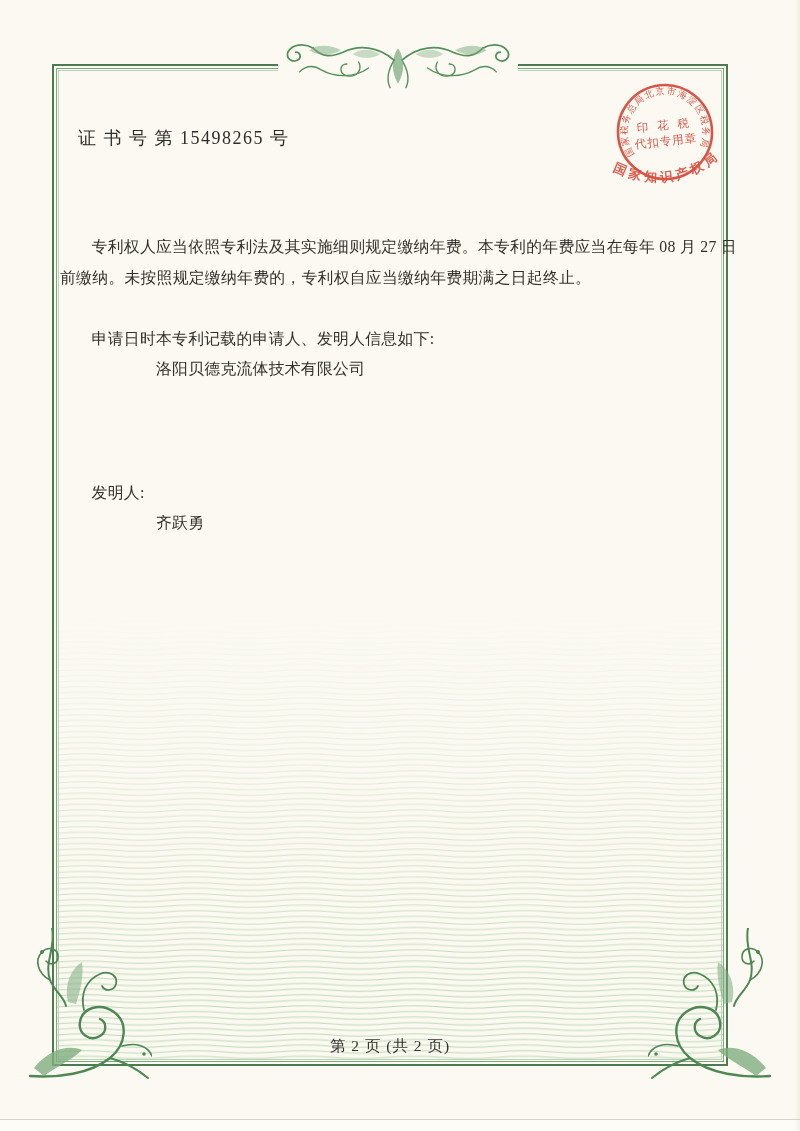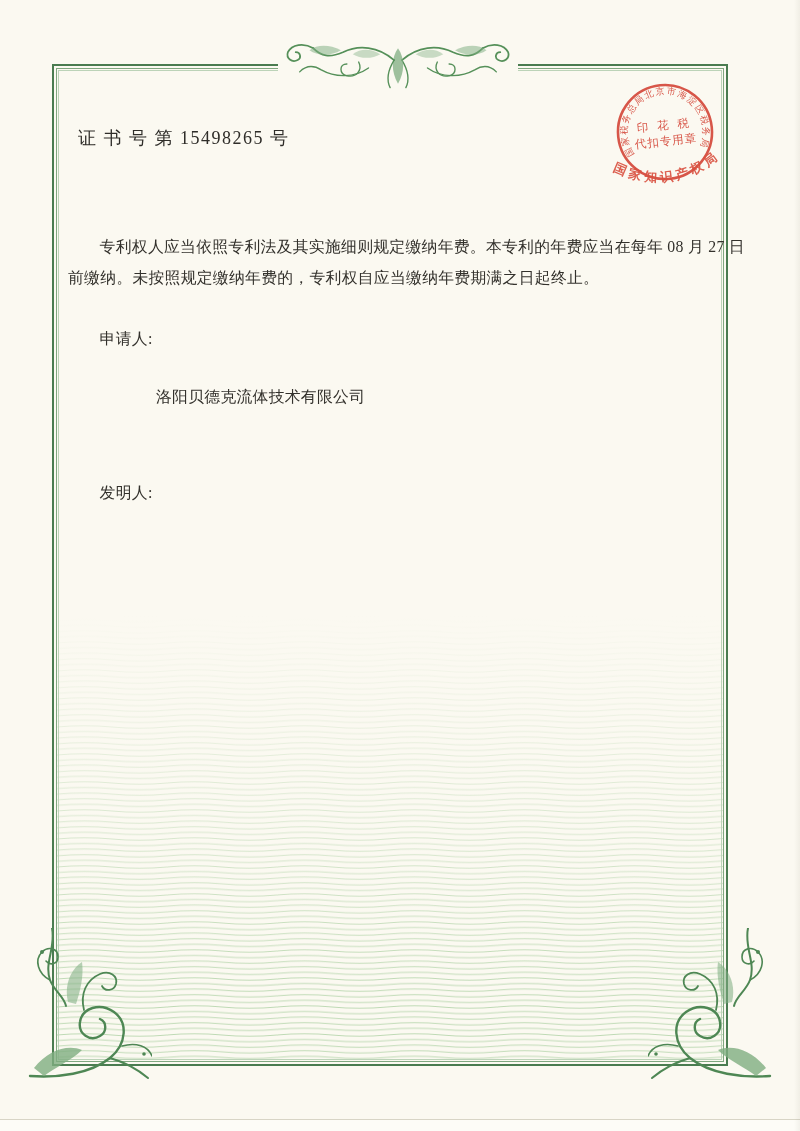--- a/index.html
+++ b/index.html
@@ -17,25 +17,25 @@
              border:1px solid #7fa77f;}
   .frame-inner{position:absolute;left:1px;top:1px;right:1px;bottom:1px;
                border:1px solid #bcd3b8;}
   .guilloche{position:absolute;left:57px;top:69px;width:666px;height:992px;pointer-events:none;}
   .garland-patch{position:absolute;left:278px;top:52px;width:240px;height:30px;background:#fbf9f1;}
   .ornament{position:absolute;pointer-events:none;}
   
   .cert-no{position:absolute;left:78px;top:126px;font-size:18px;letter-spacing:1.5px;color:#2f2d29;text-align:center;}
   .para{position:absolute;left:60px;width:684px;font-size:15.8px;line-height:31px;
         letter-spacing:0.3px;color:#33312c;}
-  .indent{text-indent:2em;padding-left:8px;}
+  .indent{text-indent:2em;}
   .annuity{top:231px;}
   .infoblock{top:324px;line-height:29.5px;}
   .inventorblock{top:478px;line-height:29.5px;}
-  .name-line{margin-left:96px;margin-top:28px;}
+  .name-line{margin-left:96px;}
   .footer{position:absolute;left:52px;top:1036px;width:676px;text-align:center;
           font-size:15.5px;letter-spacing:1px;color:#33312c;}
   .seal-wrap{position:absolute;left:595px;top:72px;width:150px;height:130px;}
   .mirror{transform:scaleX(-1);}
 </style>
 </head>
 <body>
 
 <div id="stage">
 
@@ -140,24 +140,26 @@
         </text>
       </g>
     </svg>
   </div>
 
   <div class="cert-no">证 书 号 第 15498265 号</div>
 
   <div class="para annuity indent">专利权人应当依照专利法及其实施细则规定缴纳年费。本专利的年费应当在每年 08 月 27 日前缴纳。未按照规定缴纳年费的，专利权自应当缴纳年费期满之日起终止。</div>
 
   <div class="para infoblock">
-    <div class="indent">申请人:</div>
+    <div class="indent">申请日时本专利记载的申请人、发明人信息如下:</div>
     <div class="name-line">洛阳贝德克流体技术有限公司</div>
   </div>
 
   <div class="para inventorblock">
     <div class="indent">发明人:</div>
+    <div class="name-line">齐跃勇</div>
   </div>
 
+  <div class="footer">第 2 页 (共 2 页)</div>
 
   <div class="page-edge"></div>
   <div class="page-edge-right"></div>
 </div>
 
 </body></html>

